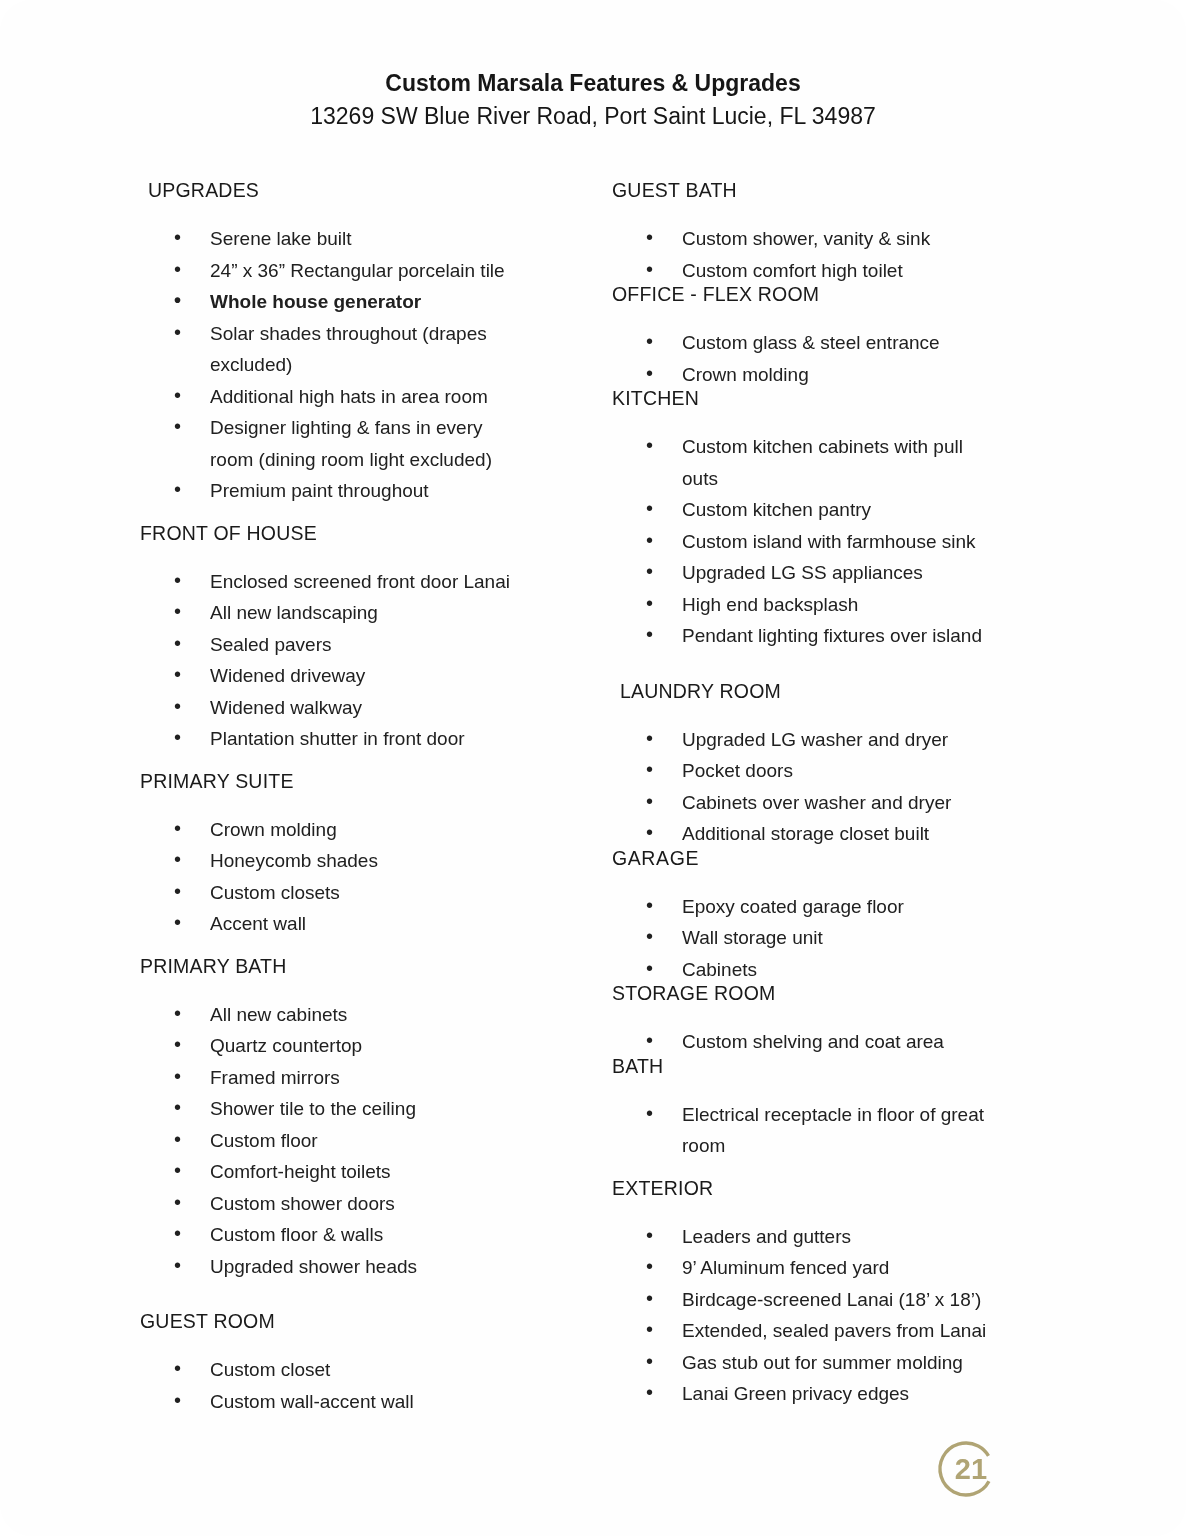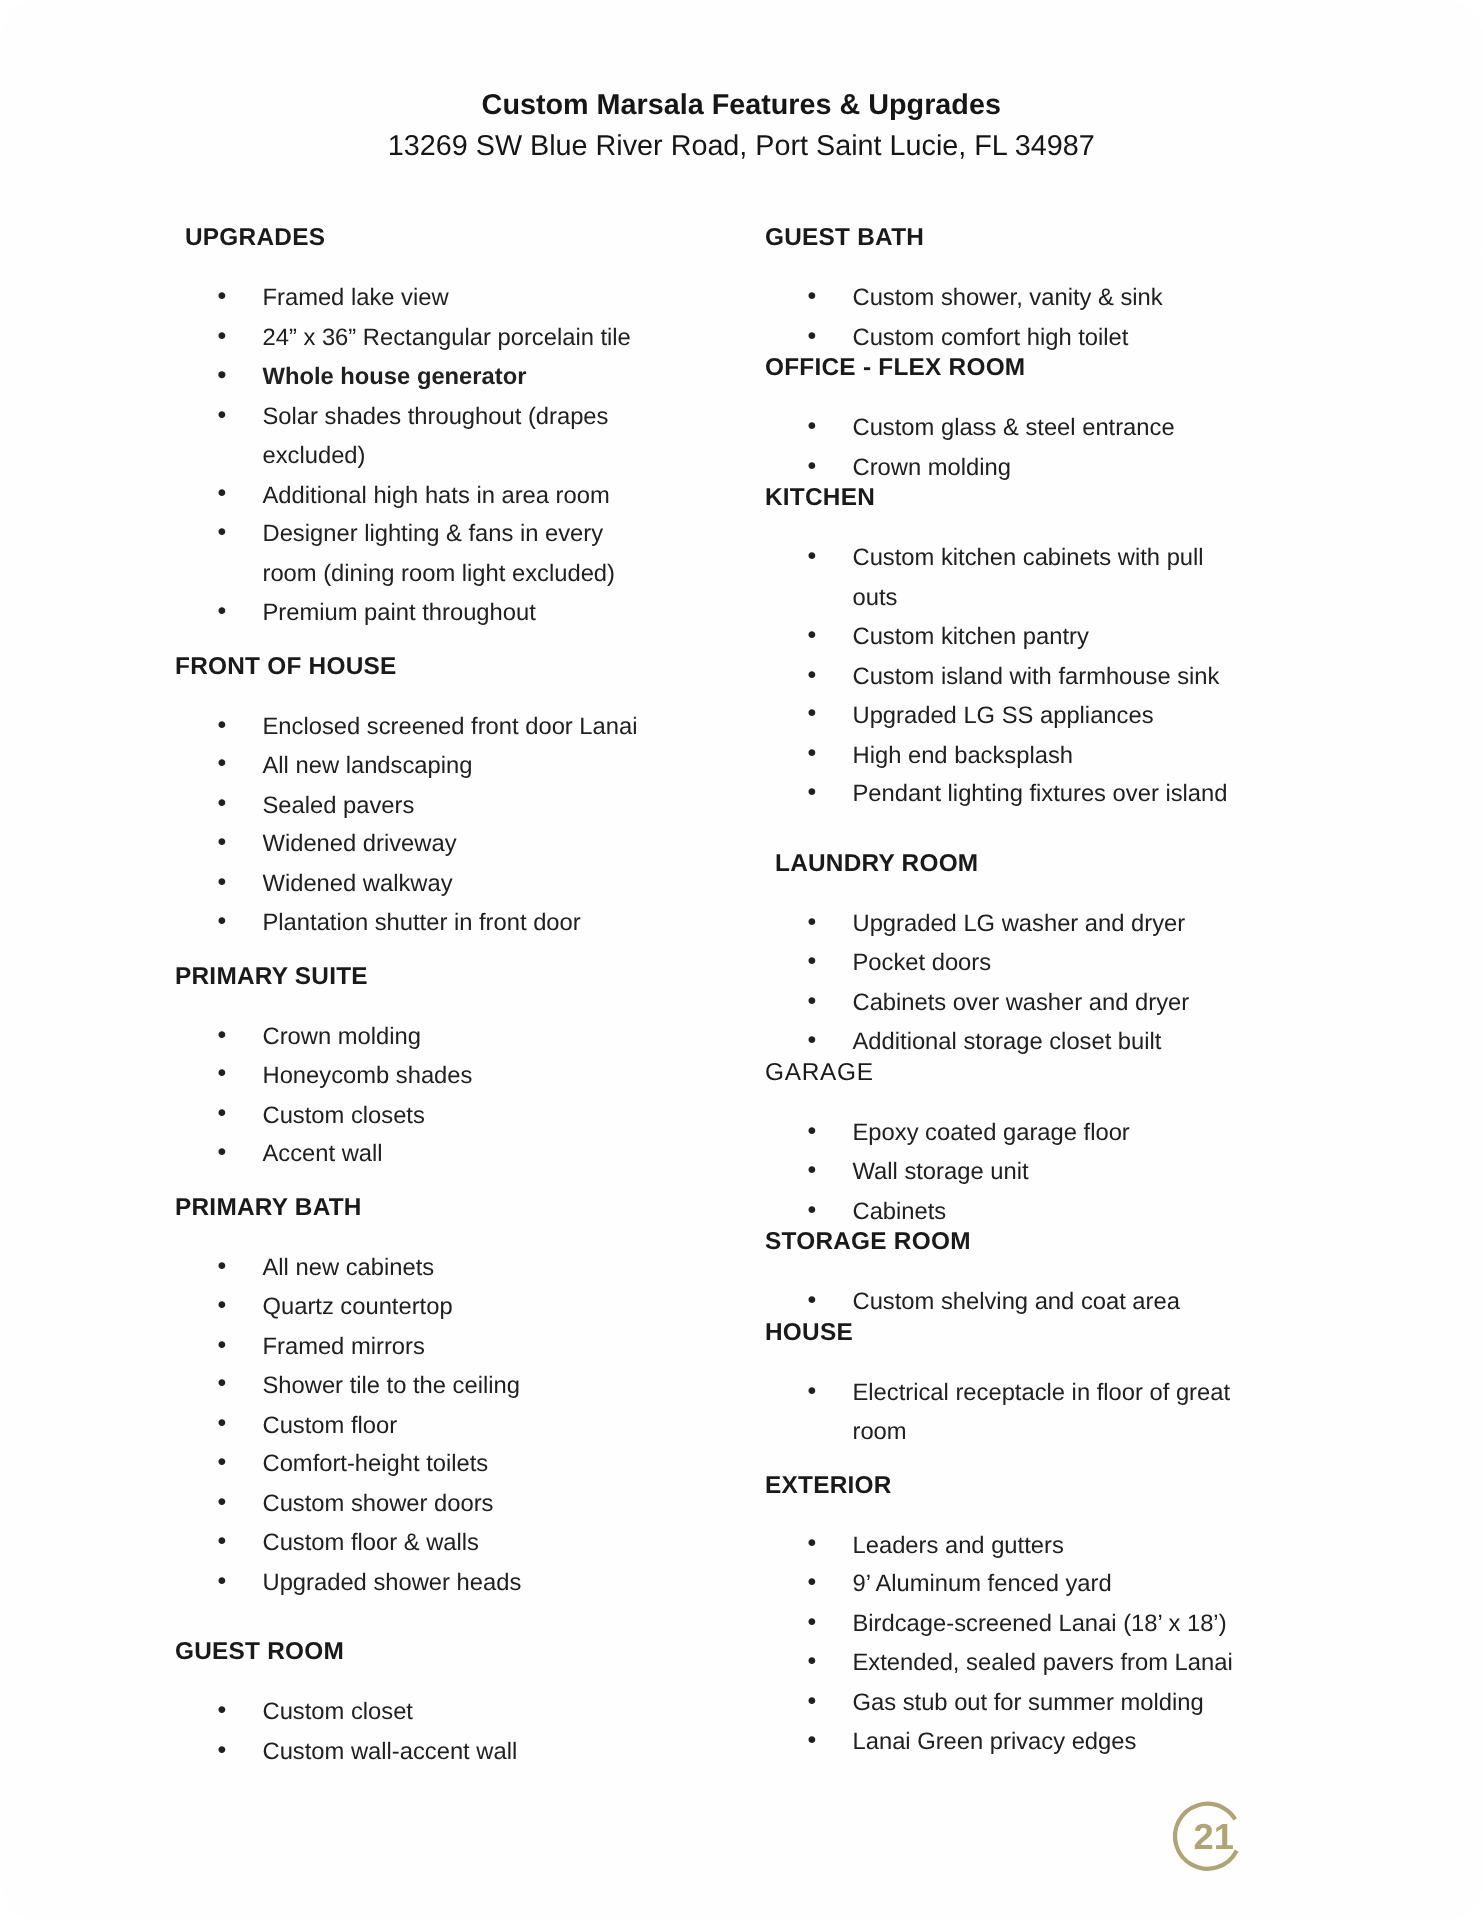--- a/index.html
+++ b/index.html
@@ -41,21 +41,21 @@
   
   section { margin: 0; }
   section.gap-first  { margin-top: 0; }
   section.gap-normal { margin-top: 11px; }
   section.gap-tight  { margin-top: -7px; }
   section.gap-large  { margin-top: 24px; }
   section h2 {
     margin: 0 0 17px 0;
     font-size: 19.5px;
     line-height: 31px;
-    font-weight: 700;
+    font-weight: 400;
     letter-spacing: 0.2px;
     color: #1a1a1a;
   }
   section.indent h2 { padding-left: 8px; }
   section h2.regular { font-weight: 400; letter-spacing: 0.6px; }
 
   ul.feature-list { list-style: none; margin: 0; padding: 0; }
   ul.feature-list li {
     position: relative;
     padding-left: 70px;
@@ -89,21 +89,21 @@
   <header class="doc-header">
     <h1 class="doc-title">Custom Marsala Features &amp; Upgrades</h1>
     <div class="doc-subtitle">13269 SW Blue River Road, Port Saint Lucie, FL 34987</div>
   </header>
 
   <div class="columns">
     <div class="column-left">
         <section class="gap-first indent">
           <h2>UPGRADES</h2>
           <ul class="feature-list">
-            <li><span class="bullet">•</span><span class="txt">Framed lake view</span></li>
+            <li><span class="bullet">•</span><span class="txt">Serene lake built</span></li>
             <li><span class="bullet">•</span><span class="txt">24” x 36”  Rectangular porcelain tile</span></li>
             <li class="bold"><span class="bullet">•</span><span class="txt">Whole house generator</span></li>
             <li><span class="bullet">•</span><span class="txt">Solar shades throughout (drapes
 excluded)</span></li>
             <li><span class="bullet">•</span><span class="txt">Additional high hats in area room</span></li>
             <li><span class="bullet">•</span><span class="txt">Designer lighting &amp; fans in every
 room (dining room light excluded)</span></li>
             <li><span class="bullet">•</span><span class="txt">Premium paint throughout</span></li>
           </ul>
         </section>
@@ -193,21 +193,21 @@
             <li><span class="bullet">•</span><span class="txt">Cabinets</span></li>
           </ul>
         </section>
         <section class="gap-tight">
           <h2>STORAGE ROOM</h2>
           <ul class="feature-list">
             <li><span class="bullet">•</span><span class="txt">Custom shelving and coat area</span></li>
           </ul>
         </section>
         <section class="gap-tight">
-          <h2>HOUSE</h2>
+          <h2>BATH</h2>
           <ul class="feature-list">
             <li><span class="bullet">•</span><span class="txt">Electrical receptacle in floor of great
 room</span></li>
           </ul>
         </section>
         <section class="gap-normal">
           <h2>EXTERIOR</h2>
           <ul class="feature-list">
             <li><span class="bullet">•</span><span class="txt">Leaders and gutters</span></li>
             <li><span class="bullet">•</span><span class="txt">9’ Aluminum fenced yard</span></li>

